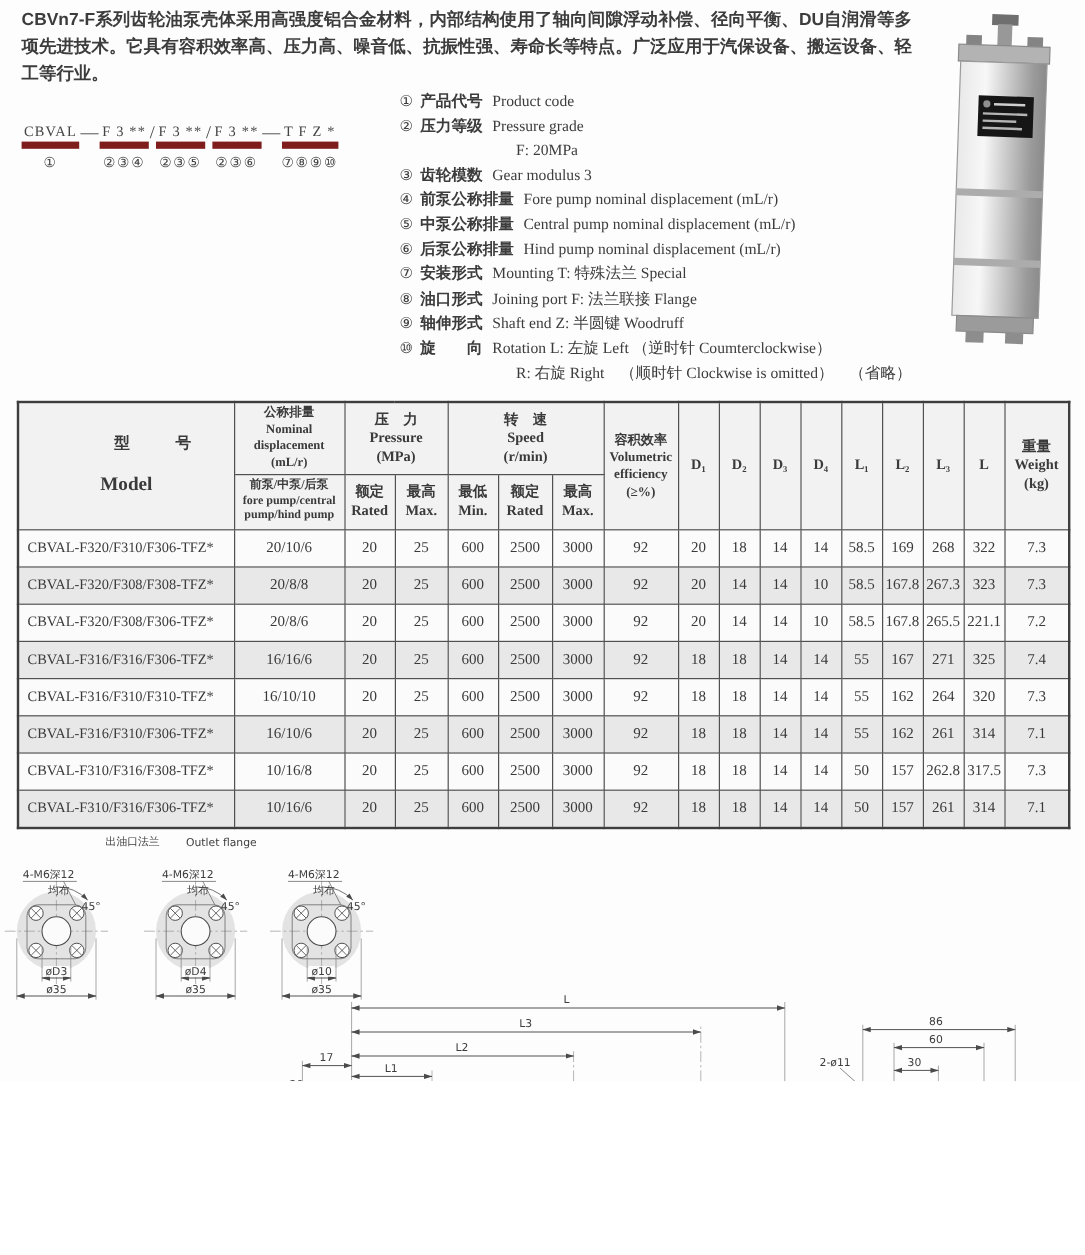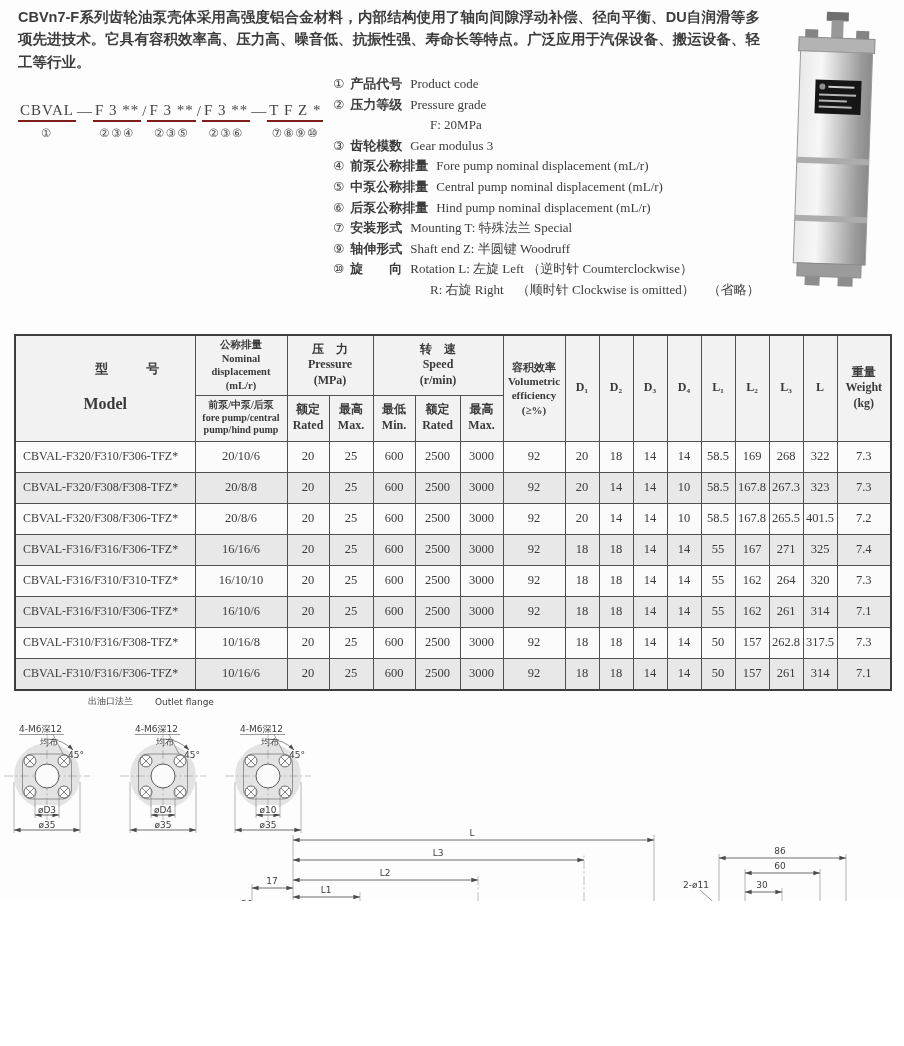--- a/index.html
+++ b/index.html
@@ -9,21 +9,21 @@
   
   .intro{position:absolute;left:18px;top:6px;width:742px;font-size:14.5px;line-height:1.55;
          font-weight:600;color:#3c3c3c;text-align:justify;}
 
   
   .coding{position:absolute;left:18px;top:102px;width:330px;}
   .coding-heading{font-size:14px;font-weight:700;margin-bottom:12px;}
   .coding-heading .en{font-weight:400;}
   .code-line{display:flex;align-items:flex-start;font-family:"Liberation Serif","DejaVu Serif",serif;color:#444;}
   .seg{display:flex;flex-direction:column;align-items:center;}
-  .code{font-size:15px;border-bottom:2px solid #7f1d1d;padding:0 2px 1px;letter-spacing:1px;white-space:pre;}
+  .code{font-size:12px;border-bottom:6px solid #7f1d1d;padding:0 2px 1px;letter-spacing:1px;white-space:pre;}
   .nums{font-size:11.5px;margin-top:4px;letter-spacing:1.5px;white-space:nowrap;}
   .sep{font-size:15px;padding:0 1px;line-height:1.2;}
 
   
   .legend{position:absolute;left:333px;top:74px;width:445px;font-size:13px;line-height:20.6px;color:#3c3c3c;}
   .li .num{font-family:"DejaVu Sans",sans-serif;margin-right:6px;font-size:12.5px;}
   .li .zh{font-weight:700;margin-right:8px;}
   .li .en{font-family:"Liberation Serif","DejaVu Serif",serif;}
   .li .sub{padding-left:97px;font-family:"Liberation Serif","DejaVu Serif",serif;}
 
@@ -136,20 +136,21 @@
 
   <div class="legend">
     <div class="li"><span class="num">①</span><span class="zh">产品代号</span><span class="en">Product code</span></div>
     <div class="li"><span class="num">②</span><span class="zh">压力等级</span><span class="en">Pressure grade</span>
       <div class="sub">F: 20MPa</div></div>
     <div class="li"><span class="num">③</span><span class="zh">齿轮模数</span><span class="en">Gear modulus  3</span></div>
     <div class="li"><span class="num">④</span><span class="zh">前泵公称排量</span><span class="en">Fore pump nominal displacement (mL/r)</span></div>
     <div class="li"><span class="num">⑤</span><span class="zh">中泵公称排量</span><span class="en">Central pump nominal displacement (mL/r)</span></div>
     <div class="li"><span class="num">⑥</span><span class="zh">后泵公称排量</span><span class="en">Hind pump nominal displacement (mL/r)</span></div>
     <div class="li"><span class="num">⑦</span><span class="zh">安装形式</span><span class="en">Mounting  T: 特殊法兰  Special</span></div>
+    <div class="li"><span class="num">⑧</span><span class="zh">油口形式</span><span class="en">Joining port  F: 法兰联接  Flange</span></div>
     <div class="li"><span class="num">⑨</span><span class="zh">轴伸形式</span><span class="en">Shaft end  Z: 半圆键  Woodruff</span></div>
     <div class="li"><span class="num">⑩</span><span class="zh">旋　　向</span><span class="en">Rotation  L: 左旋  Left （逆时针  Coumterclockwise）</span>
       <div class="sub">R: 右旋  Right　（顺时针  Clockwise is omitted）　（省略）</div></div>
   </div>
 
   <div class="spec">
     <table>
       <colgroup>
         <col style="width:180px">
           <col style="width:92px">
@@ -265,21 +266,21 @@
             <td>2500</td>
             <td>3000</td>
             <td>92</td>
             <td>20</td>
             <td>14</td>
             <td>14</td>
             <td>10</td>
             <td>58.5</td>
             <td>167.8</td>
             <td>265.5</td>
-            <td>401.5</td>
+            <td>221.1</td>
             <td>7.2</td>
           </tr>
           <tr class="alt">
             <td class="model-col">CBVAL-F316/F316/F306-TFZ*</td>
             <td>16/16/6</td>
             <td>20</td>
             <td>25</td>
             <td>600</td>
             <td>2500</td>
             <td>3000</td>

